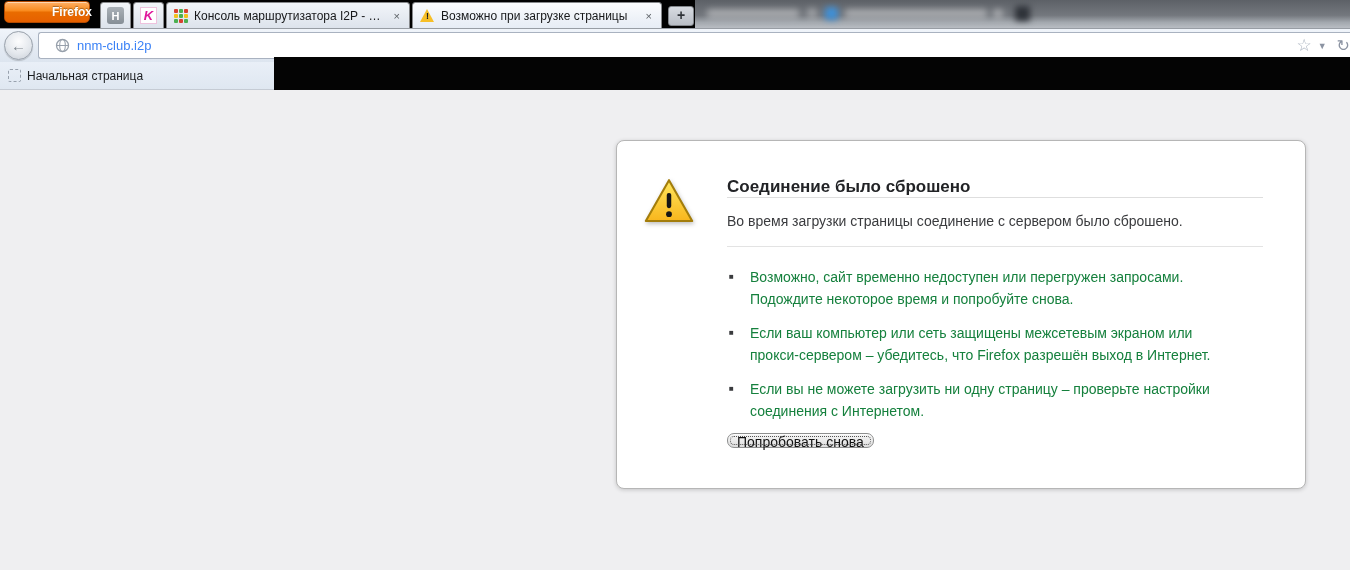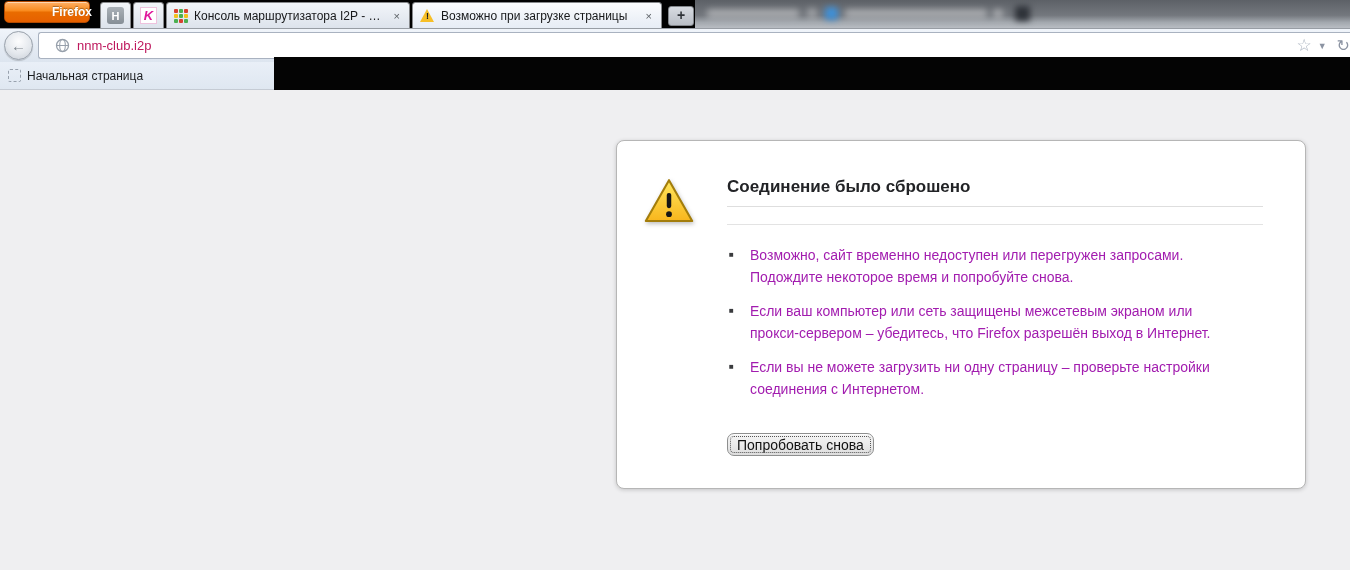--- a/index.html
+++ b/index.html
@@ -57,21 +57,21 @@
     background:linear-gradient(180deg,#f0f4fa 0%,#e3eaf3 60%,#dde5ef 100%);
     border-top:1px solid #989da4; }
   .urlbar { position:absolute; left:38px; top:3px; right:0; height:27px; background:#fff;
     border:1px solid #a9b2c0; border-right:none; border-radius:3px 0 0 3px;
     display:flex; align-items:center; padding:0 6px; }
   .backbtn { position:absolute; left:4px; top:2px; width:29px; height:29px; border-radius:50%;
     background:radial-gradient(circle at 50% 35%,#fdfdfe 0%,#e4e8ed 55%,#c7cdd5 100%);
     border:1px solid #99a1ab; z-index:5; display:flex; align-items:center; justify-content:center;
     color:#7e868d; font-size:15px; font-weight:bold; box-shadow:0 1px 1px rgba(0,0,0,.18); }
   .globe { width:15px; height:15px; flex:0 0 auto; margin:0 7px 0 10px; }
-  .url-text { font-size:13px; color:#be185d; flex:1; }
+  .url-text { font-size:13px; color:#3b82f6; flex:1; }
   .star { font-size:17px; color:#a9b2bf; margin-right:6px; }
   .url-caret { font-size:9px; color:#8b93a2; margin-right:10px; }
   .reload { font-size:16px; color:#8b93a2; margin-right:-6px; }
   
   .bookmarksbar { position:absolute; left:0; top:62px; width:1350px; height:28px;
     background:linear-gradient(180deg,#e9eff7,#dfe7f1); border-bottom:1px solid #c5cbd4;
     display:flex; align-items:center; font-size:12px; color:#1c1e21; }
   .bm-item { display:flex; align-items:center; gap:6px; padding:0 8px; height:100%; }
   .bm-freq-icon { width:16px; height:16px; border-radius:3px;
     background:linear-gradient(180deg,#7db0e4,#2f6fc0); border:1px solid #2a5fa8; position:relative; }
@@ -81,28 +81,28 @@
   .redaction { position:absolute; left:274px; top:57px; width:1076px; height:33px; background:#040404; z-index:6; }
   
   .content { position:absolute; left:0; top:90px; width:1350px; height:480px; background:#efeff1; }
   .error-card { position:absolute; left:616px; top:50px; width:690px; height:349px;
     background:#fff; border:1px solid #b6b6b6; border-radius:8px;
     box-shadow:0 1px 4px rgba(0,0,0,.18); }
   .warn-big { position:absolute; left:26px; top:36px; width:52px; height:48px;
     filter:drop-shadow(1px 2px 2px rgba(0,0,0,.25)); }
   .card-body { margin:36px 42px 0 110px; }
   .err-title { font-size:17px; font-weight:bold; color:#222326;
-    padding-bottom:9px; border-bottom:1px solid #dedede; }
+    border-bottom:1px solid #dedede; }
   .err-desc { font-size:14px; color:#3a3b3e; margin-top:15px; }
   .err-hr { border:none; border-top:1px solid #e3e3e3; margin-top:17px; }
   .err-list { list-style:none; margin-top:19px; max-width:505px; }
   .err-list li { position:relative; padding-left:23px; margin-bottom:12px;
-    font-size:14px; line-height:22px; color:#a21caf; }
+    font-size:14px; line-height:22px; color:#15803d; }
   .err-list li::before { content:"■"; position:absolute; left:2px; top:0; font-size:8px; color:#3a3b3e; }
-  .retry-btn { position:absolute; left:110px; top:292px; height:23px; padding:0 9px;
+  .retry-btn { position:absolute; left:110px; top:292px; height:15px; padding:0 9px;
     font-family:"Liberation Sans",sans-serif; font-size:14px; color:#111;
     background:linear-gradient(180deg,#f4f4f4 0%,#ececec 45%,#dddddd 100%);
     border:1px solid #8e8f8f; border-radius:7px;
     outline:1px dotted #555; outline-offset:-4px; box-shadow:0 1px 0 rgba(255,255,255,.7) inset; }
 </style>
 </head>
 <body>
 
 <div class="window">
 
@@ -195,20 +195,21 @@
             <stop offset="1" stop-color="#f8b61d"></stop>
           </linearGradient>
         </defs>
         <path d="M32 4 L61 55 L3 55 Z" fill="url(#wg)" stroke="#a37d0b" stroke-width="2.6" stroke-linejoin="round"></path>
         <rect x="29.2" y="20" width="5.6" height="19" rx="2.6" fill="#151515"></rect>
         <circle cx="32" cy="46.5" r="3.6" fill="#151515"></circle>
       </svg>
 
       <div class="card-body">
         <h1 class="err-title">Соединение было сброшено</h1>
+        <p class="err-desc">Во время загрузки страницы соединение с сервером было сброшено.</p>
         <hr class="err-hr">
         <ul class="err-list">
           <li>Возможно, сайт временно недоступен или перегружен запросами. Подождите некоторое время и попробуйте снова.</li>
           <li>Если ваш компьютер или сеть защищены межсетевым экраном или прокси-сервером – убедитесь, что Firefox разрешён выход в Интернет.</li>
           <li>Если вы не можете загрузить ни одну страницу – проверьте настройки соединения с Интернетом.</li>
         </ul>
       </div>
 
       <button class="retry-btn">Попробовать снова</button>
     </div>

